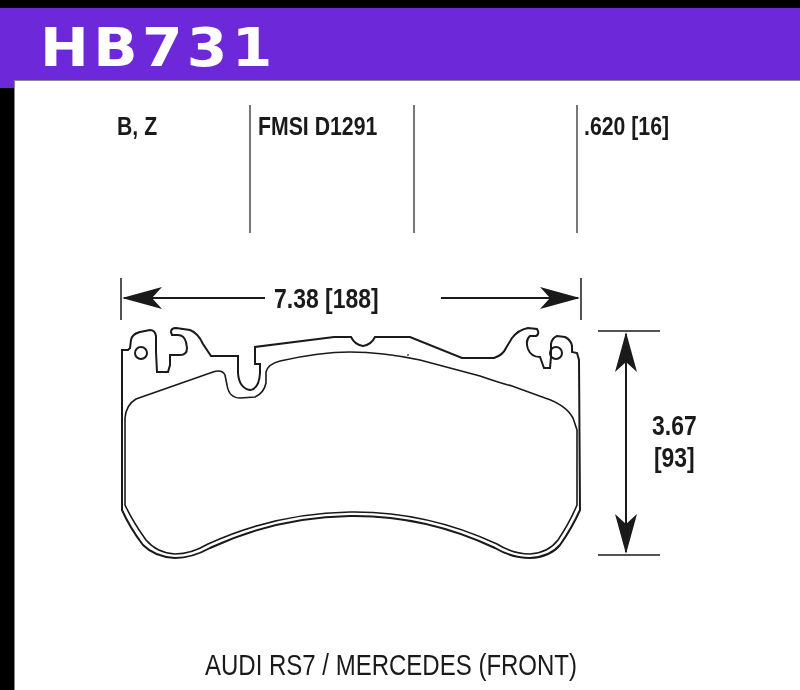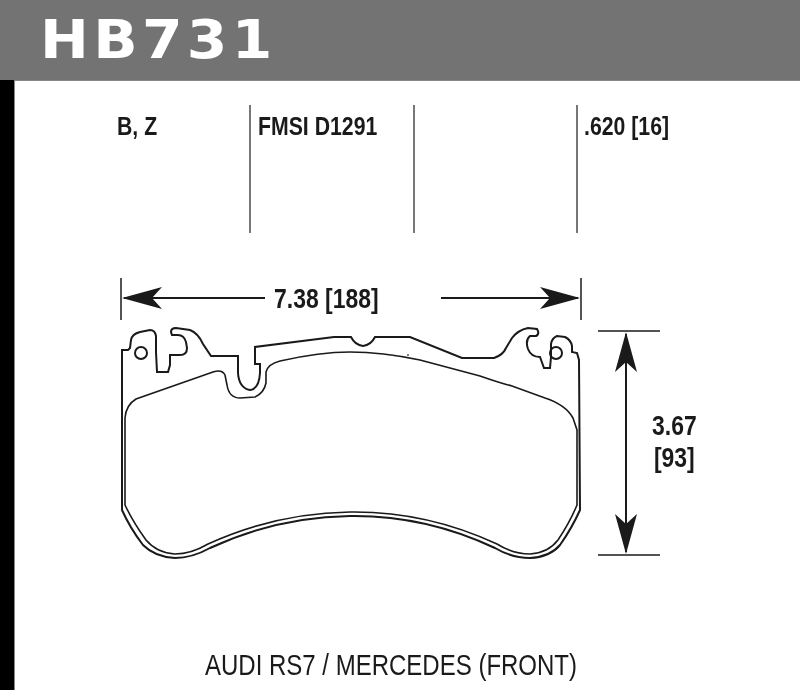--- a/index.html
+++ b/index.html
@@ -1,17 +1,17 @@
 <!DOCTYPE html>
 <html><head>
   <meta charset="utf-8">
   <style>
     html, body { margin: 0; padding: 0; }
     body { width: 800px; height: 690px; position: relative; overflow: hidden; background: #000; font-family: "Liberation Sans", sans-serif; }
-    .header { position: absolute; left: 0; top: 0; width: 800px; height: 80px; background: #737373; }
+    .header { position: absolute; left: 0; top: 8px; width: 800px; height: 80px; background: #6d28d9; }
     .part-number { position: absolute; left: 40px; top: 8px; color: #fff; font-family: "DejaVu Sans", sans-serif; font-weight: bold; font-size: 54px; letter-spacing: 4px; line-height: 64px; transform: scaleX(1.08); transform-origin: left center; }
     .panel { position: absolute; left: 14px; top: 80px; width: 786px; height: 610px; background: #fff; border-left: 1px solid #888; border-top: 1px solid #888; }
     .label { position: absolute; color: #1a1a1a; font-weight: bold; font-size: 25px; line-height: 28px; transform: scaleX(0.85); transform-origin: left center; white-space: nowrap; }
     .compound { left: 117px; top: 112px; }
     .fmsi { left: 258px; top: 112px; }
     .thickness { left: 584px; top: 112px; }
     .divider { position: absolute; width: 2px; background: #777; top: 105px; height: 128px; }
     .width-label { position: absolute; left: 274px; top: 284px; font-size: 27px; font-weight: bold; color: #1a1a1a; transform: scaleX(0.85); transform-origin: left center; white-space: nowrap; }
     .height-label { position: absolute; left: 652px; top: 410px; font-size: 27px; font-weight: bold; color: #1a1a1a; line-height: 32px; text-align: center; transform: scaleX(0.85); transform-origin: left center; }
     .caption { position: absolute; left: 205px; top: 648px; font-size: 30px; color: #1a1a1a; transform: scaleX(0.8); transform-origin: left center; white-space: nowrap; }

